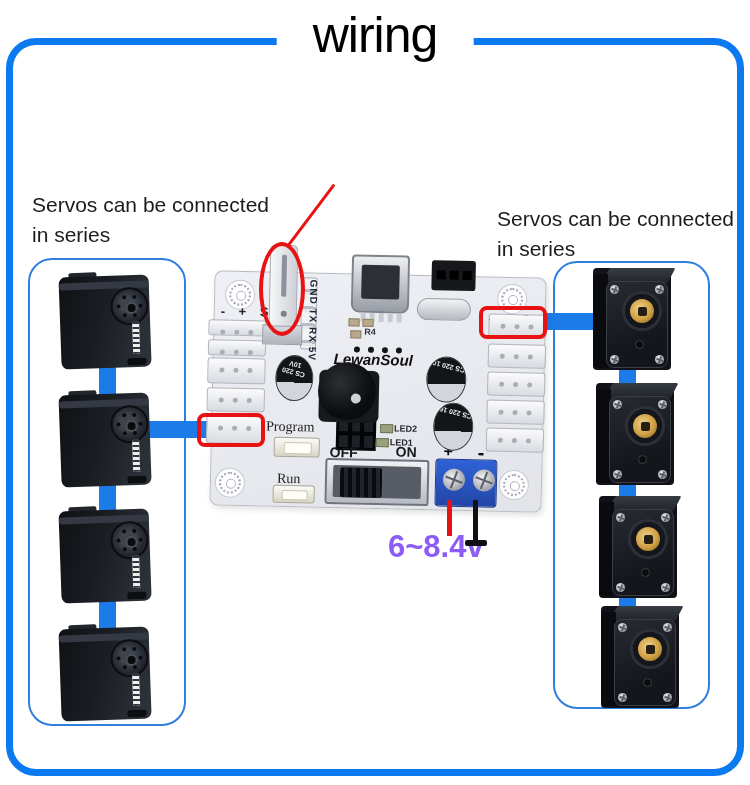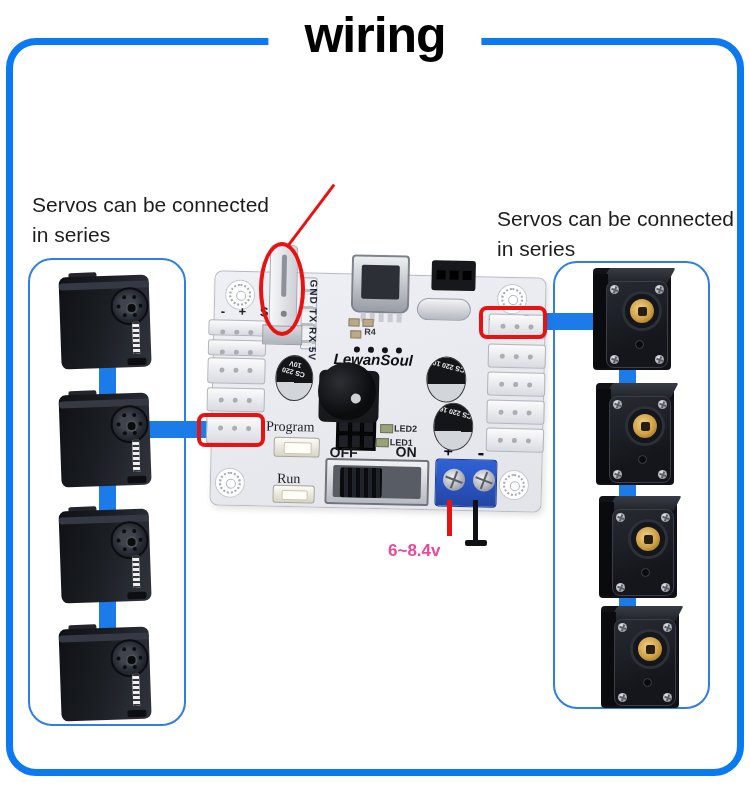--- a/index.html
+++ b/index.html
@@ -4,21 +4,21 @@
 <style>
   html,body{margin:0;padding:0;background:#fff;}
   .canvas{position:relative;width:750px;height:785px;background:#fff;overflow:hidden;
           font-family:"Liberation Sans",sans-serif;}
   .abs{position:absolute;}
 
   
   .frame{left:6px;top:38px;width:738px;height:738px;box-sizing:border-box;
          border:7px solid #0b79f0;border-radius:30px;z-index:1;}
   .title{left:50%;top:0px;transform:translateX(-50%);background:#fff;padding:2px 36px;
-         font-size:50px;font-weight:bold;color:#000;letter-spacing:-1px;z-index:4;line-height:66px;}
+         font-size:50px;font-weight:normal;color:#000;letter-spacing:-1px;z-index:4;line-height:66px;}
 
   
   .note{font-size:21px;line-height:30px;color:#1c1c1c;z-index:2;}
 
   
   .ps2box{left:320px;top:84px;width:136px;height:145px;box-sizing:border-box;background:#fff;
           border:2px solid #3a87e2;border-radius:16px;z-index:6;}
   .dongle{left:24px;top:14px;width:92px;height:62px;transform:rotate(-7deg);}
   .usb-metal{left:0;top:12px;width:56px;height:42px;background:linear-gradient(180deg,#f2f3f5,#b7bac1);
              border:1px solid #8d9096;border-radius:2px;}
@@ -136,21 +136,21 @@
   .knob{left:13px;top:7px;width:42px;height:30px;background:#121419;border-radius:3px;z-index:1;
      background-image:repeating-linear-gradient(90deg,#0a0b0e 0 4px,#20242b 4px 8px);}
   .terminal{left:224px;top:182px;width:62px;height:48px;border-radius:4px;box-sizing:border-box;
      background:linear-gradient(180deg,#2f62d8,#2346a6);border:1px solid #1c3a8e;}
   .screw{width:22px;height:22px;border-radius:50%;
      background:radial-gradient(circle at 40% 38%,#f2f3f5,#9fa3ab 70%,#6f737b);}
   .screw::before,.screw::after{content:"";position:absolute;left:50%;top:50%;width:82%;height:2px;
      background:#5a5e66;transform:translate(-50%,-50%) rotate(20deg);}
   .screw::after{transform:translate(-50%,-50%) rotate(110deg);}
   .pm{font-weight:bold;color:#0c0d10;}
-  .volt{font-size:17px;font-weight:bold;color:#ec4899;z-index:6;margin-top:12px;}
+  .volt{font-size:31px;font-weight:bold;color:#8b5cf6;z-index:6;}
 </style>
 </head>
 <body>
 
 <div class="canvas">
 
   <div class="abs frame"></div>
   <div class="abs title">wiring</div>
 
   <div class="abs note" style="left:32px;top:190px;">

